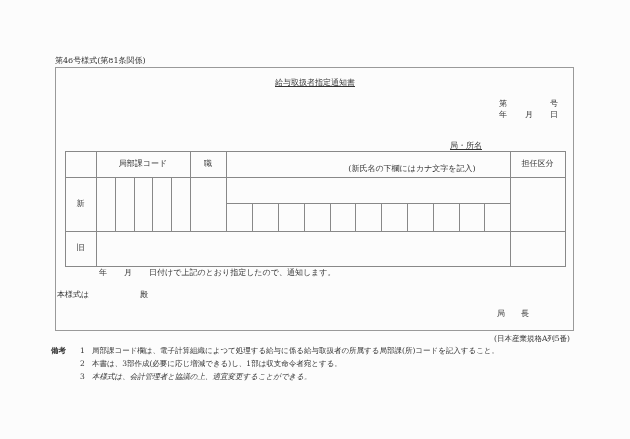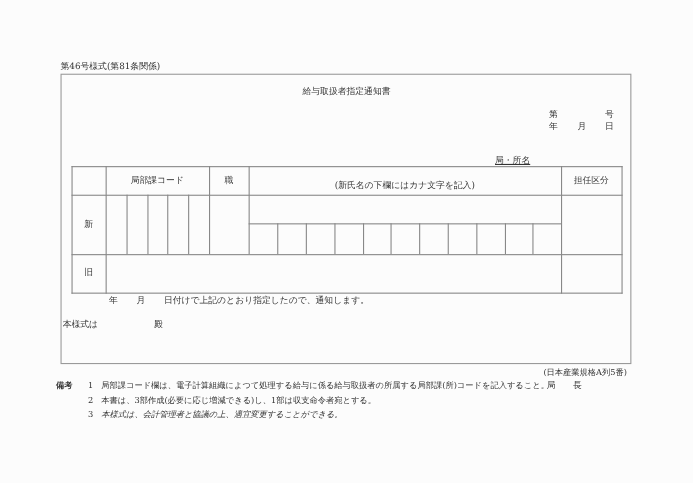--- a/index.html
+++ b/index.html
@@ -5,36 +5,36 @@
   html, body { margin:0; padding:0; }
   body {
     width:630px; height:439px; background:#fcfcfc; position:relative; overflow:hidden;
     font-family: "DejaVu Serif", "Liberation Serif", serif; color:#333;
   }
   .abs { position:absolute; white-space:nowrap; }
   .t9 { font-size:8px; line-height:10px; }
   .t8 { font-size:7.5px; line-height:10px; }
   #form-ref { left:55px; top:56px;text-align:right; }
   #frame { position:absolute; left:55px; top:67px; width:519px; height:264px; border:1px solid #9a9a9a; box-sizing:border-box; }
-  #doc-title { left:275px; top:78px; }
+  #doc-title { left:275px; top:78px; text-decoration:underline; }
   #num-label-dai { left:499px; top:99px; }
   #num-label-go { left:550px; top:99px; }
   #date-nen { left:499px; top:110px; }
   #date-tsuki { left:525px; top:110px; }
   #date-hi { left:550px; top:110px; }
   #station-name { left:450px; top:141px; text-decoration:underline; }
 
   #grid { position:absolute; left:65px; top:151px; width:501px; height:144px; }
   .ln { position:absolute; background:#888; }
   .h { height:1px; }
   .v { width:1px; }
   .cell-label { position:absolute; text-align:center; font-size:8px; line-height:10px; }
   #accountant { left:57px; top:290px; }
   #dono { left:140px; top:290px; }
-  #director { left:497px; top:309px;margin-top:37px; }
+  #director { left:497px; top:309px; }
   #jis { left:494px; top:334px; }
   .note-row { position:absolute; font-size:7.5px; line-height:10px; white-space:nowrap; }
 </style>
 </head>
 <body>
 
 <div class="abs t9" id="form-ref">第46号様式(第81条関係)</div>
 
 <div id="frame"></div>
 
@@ -73,21 +73,21 @@
   <div class="ln v" style="left:265px;top:52px;height:28px;"></div>
   <div class="ln v" style="left:290px;top:52px;height:28px;"></div>
   <div class="ln v" style="left:316px;top:52px;height:28px;"></div>
   <div class="ln v" style="left:342px;top:52px;height:28px;"></div>
   <div class="ln v" style="left:368px;top:52px;height:28px;"></div>
   <div class="ln v" style="left:394px;top:52px;height:28px;"></div>
   <div class="ln v" style="left:419px;top:52px;height:28px;"></div>
 
   <div class="cell-label" style="left:31px;top:8px;width:94px;">局部課コード</div>
   <div class="cell-label" style="left:125px;top:8px;width:36px;">職</div>
-  <div class="cell-label" style="left:161px;top:13px;width:284px;">(新氏名の下欄にはカナ文字を記入)</div>
+  <div class="cell-label" style="left:161px;top:13px;width:284px;padding-left:44px;">(新氏名の下欄にはカナ文字を記入)</div>
   <div class="cell-label" style="left:445px;top:8px;width:55px;">担任区分</div>
 
   <div class="cell-label" style="left:0;top:48px;width:31px;">新</div>
   <div class="cell-label" style="left:0;top:92px;width:31px;">旧</div>
 </div>
 
 <div class="abs t9" style="left:99px;top:268px;">年</div>
 <div class="abs t9" style="left:124px;top:268px;">月</div>
 <div class="abs t9" style="left:149px;top:268px;">日付けで上記のとおり指定したので、通知します。</div>
 

